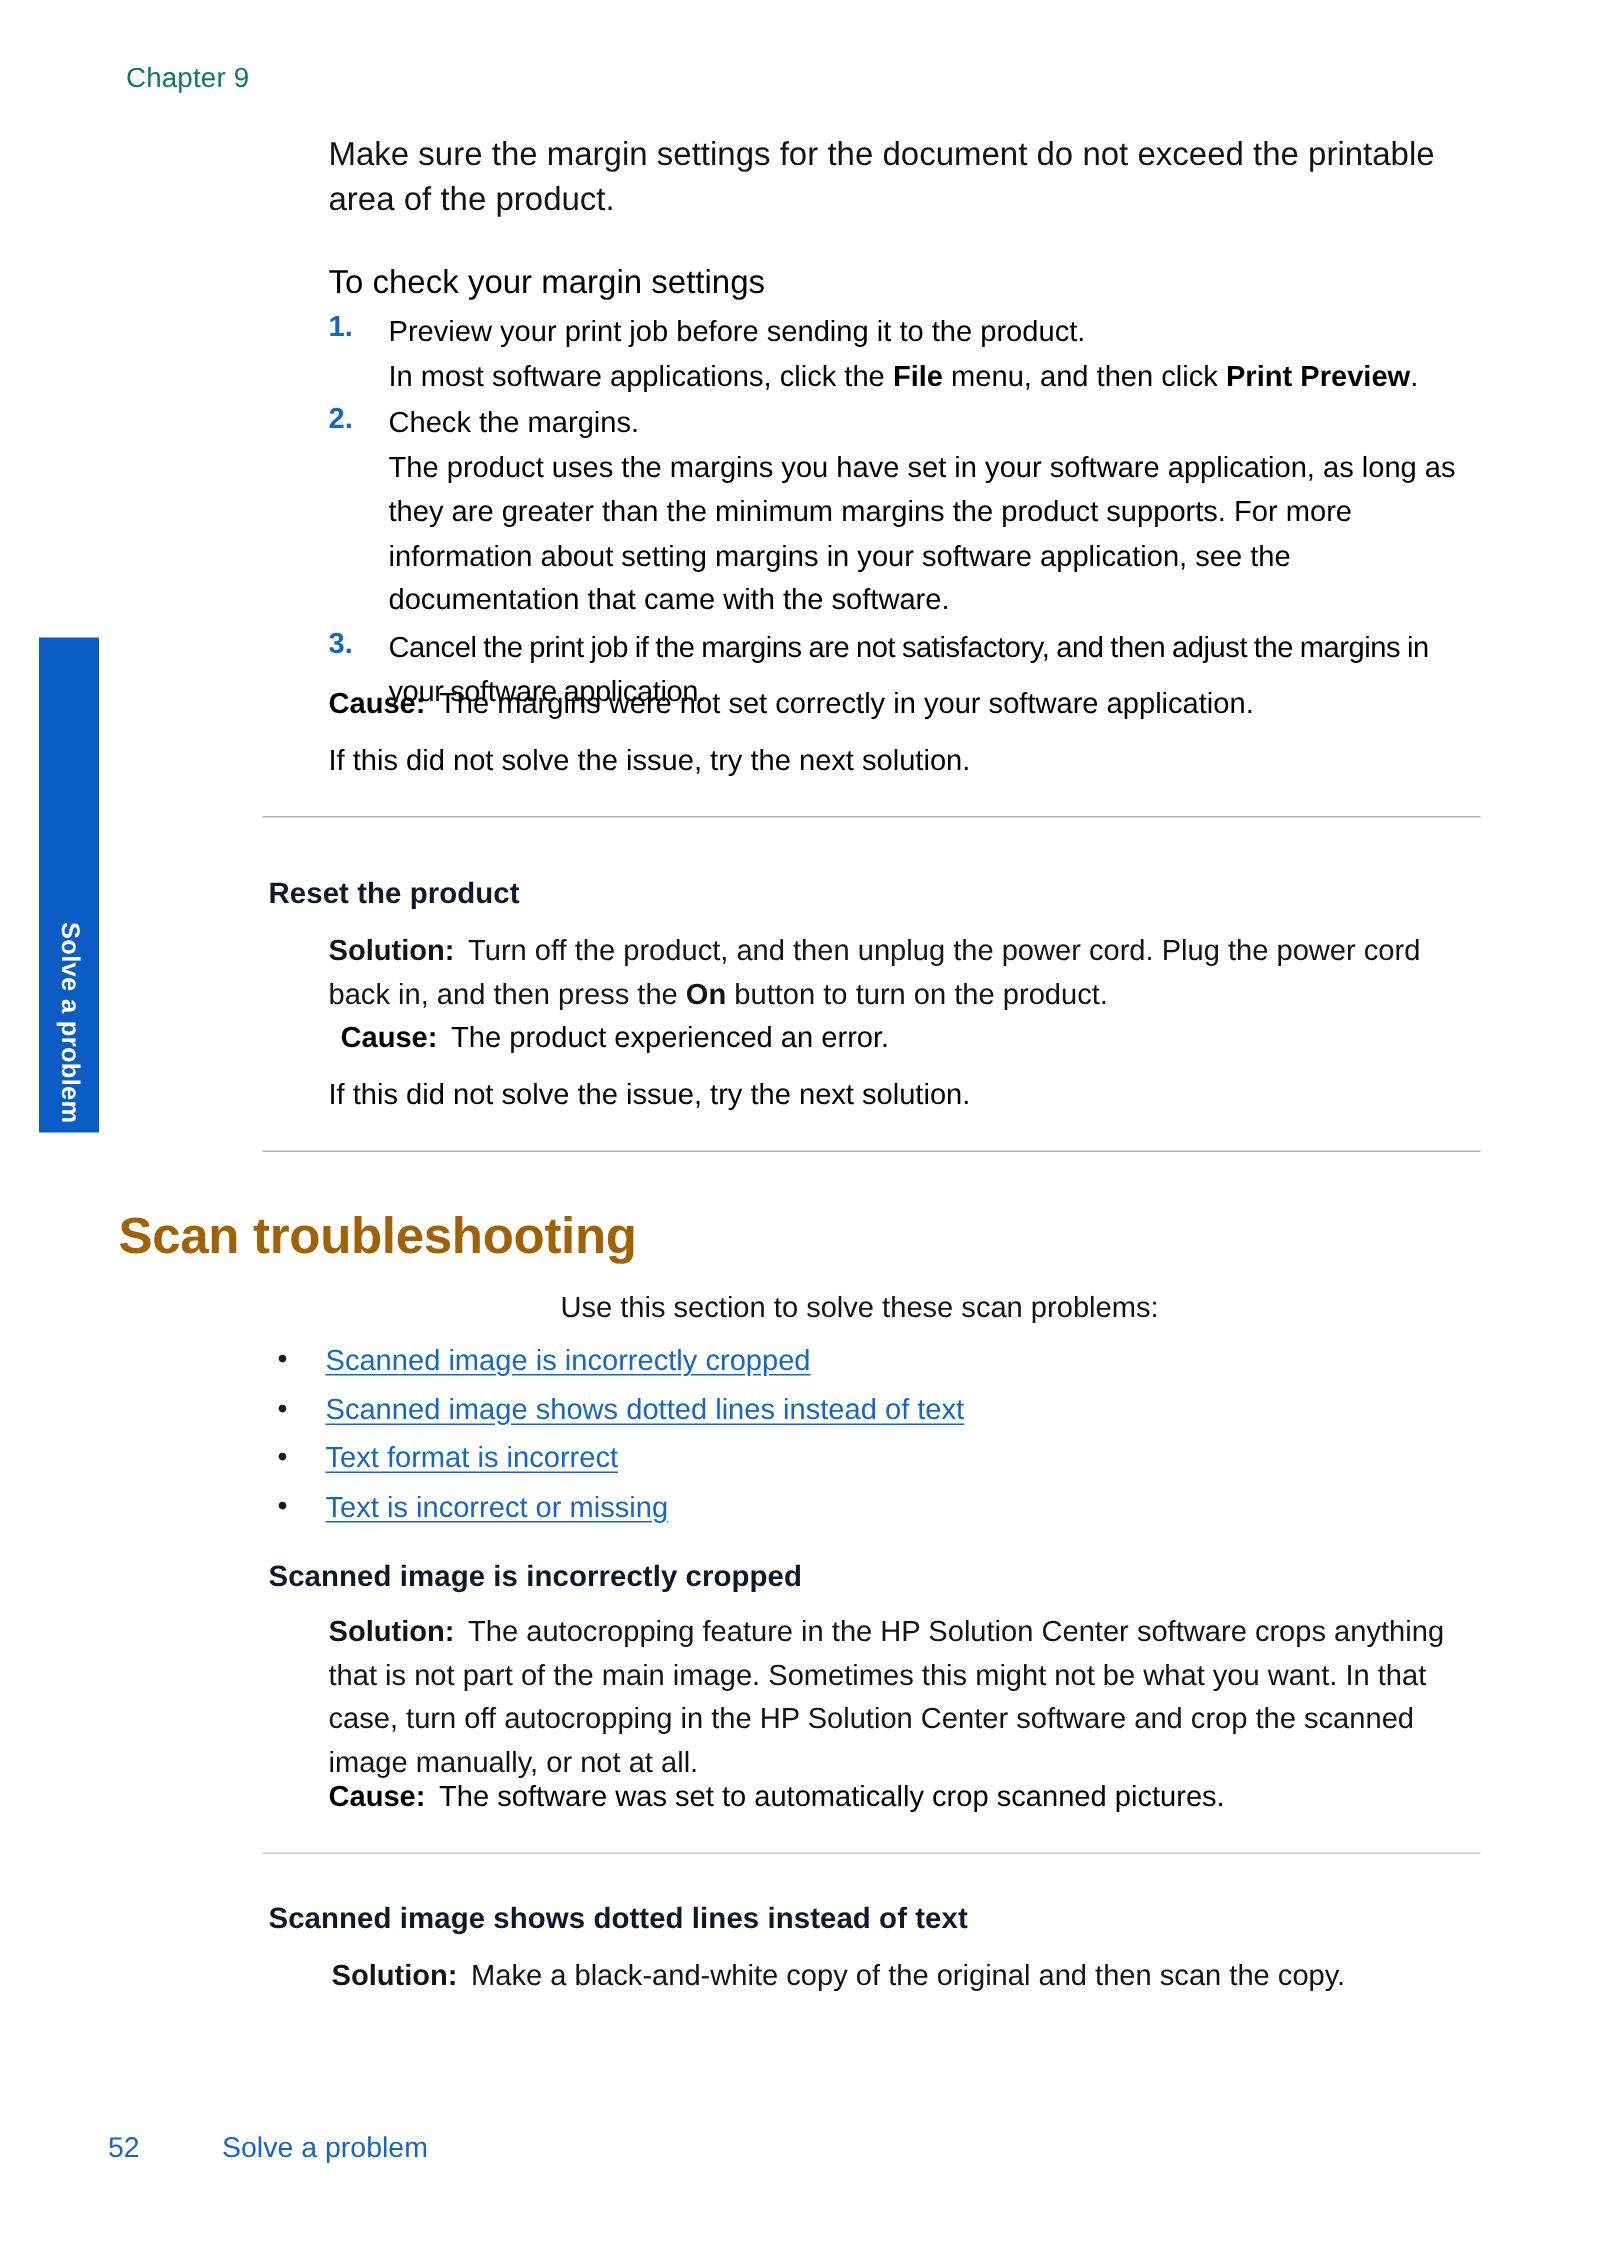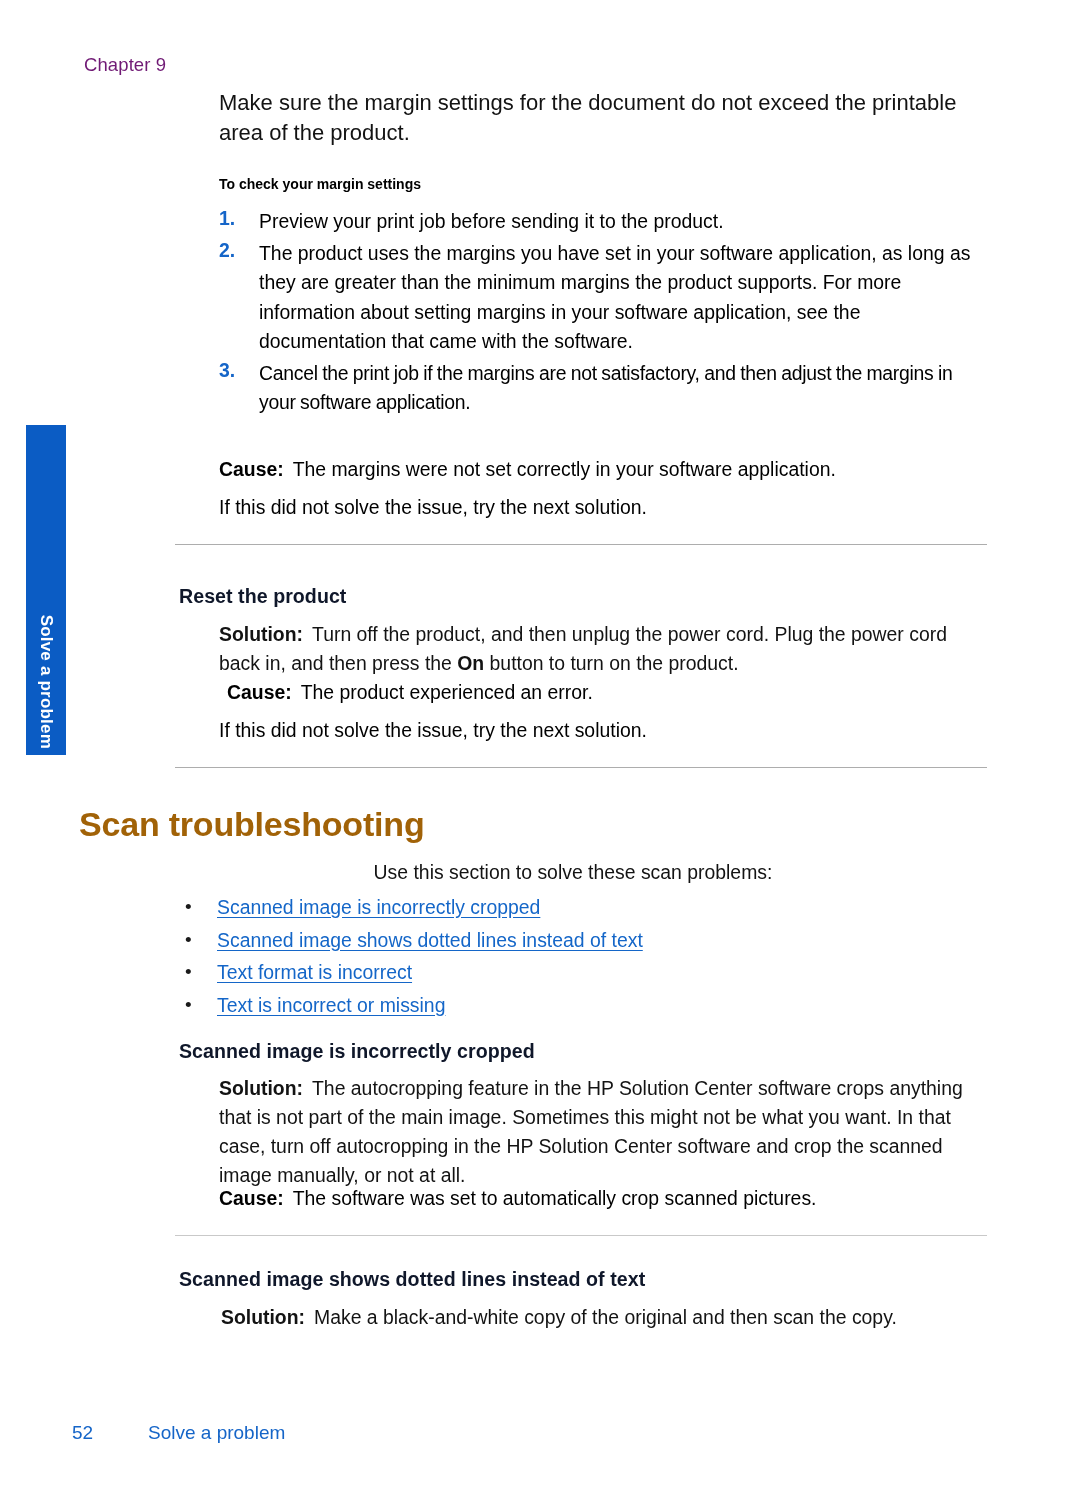--- a/index.html
+++ b/index.html
@@ -20,23 +20,23 @@
     position: relative;
     width: 1080px;
     height: 1495px;
     overflow: hidden;
   }
 
   
   .chapter-label {
     position: absolute;
     left: 84px;
-    top: 54px;
+    top: 41px;
     font-size: 18.5px;
-    color: #701a75;
+    color: #0f766e;
     letter-spacing: 0.1px;
   }
 
   
   .side-tab {
     position: absolute;
     left: 26px;
     top: 425px;
     width: 40px;
     height: 330px;
@@ -80,22 +80,22 @@
   .para-top {
     position: absolute;
     left: 219px;
     top: 88px;
     width: 768px;
     font-size: 22px;
     line-height: 29.5px;
   }
 
   .sub-head {
-    font-weight: bold;
-    font-size: 14px;
+    font-weight: normal;
+    font-size: 22px;
     color: #000;
   }
 
   
   .num-list {
     list-style: none;
     margin: 0;
     padding: 0;
   }
   .num-item {
@@ -210,24 +210,26 @@
 
     <div style="position:absolute; left:44px; top:175px; width:768px;">
       <span class="sub-head">To check your margin settings</span>
     </div>
 
     <ol class="num-list" style="position:absolute; left:44px; top:207px; width:768px;">
 
       <li class="num-item" style="margin-bottom:0;">
         <span class="num-marker">1.</span>
         <div class="num-body">Preview your print job before sending it to the product.</div>
+        <div class="num-body"><span>In most software applications, click the </span><b>File</b><span> menu, and then click </span><b>Print Preview</b><span>.</span></div>
       </li>
 
       <li class="num-item" style="margin-top:2px;">
         <span class="num-marker">2.</span>
+        <div class="num-body">Check the margins.</div>
         <div class="num-body">The product uses the margins you have set in your software application, as long as they are greater than the minimum margins the product supports. For more information about setting margins in your software application, see the documentation that came with the software.</div>
       </li>
 
       <li class="num-item" style="margin-top:2px;">
         <span class="num-marker">3.</span>
         <div class="num-body tight">Cancel the print job if the margins are not satisfactory, and then adjust the margins in your software application.</div>
       </li>
     </ol>
 
     <div class="cause-line" style="position:absolute; left:44px; top:455px; width:768px;">

